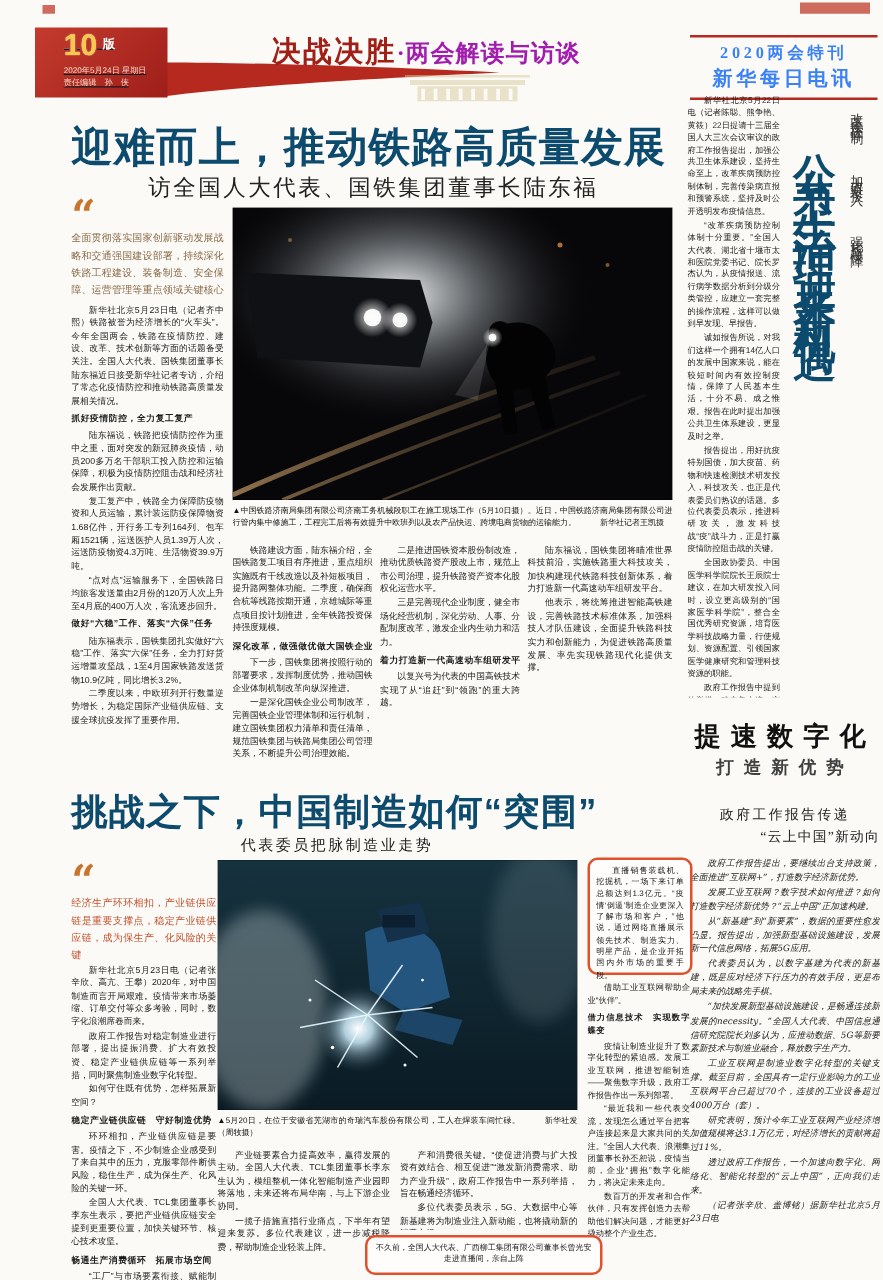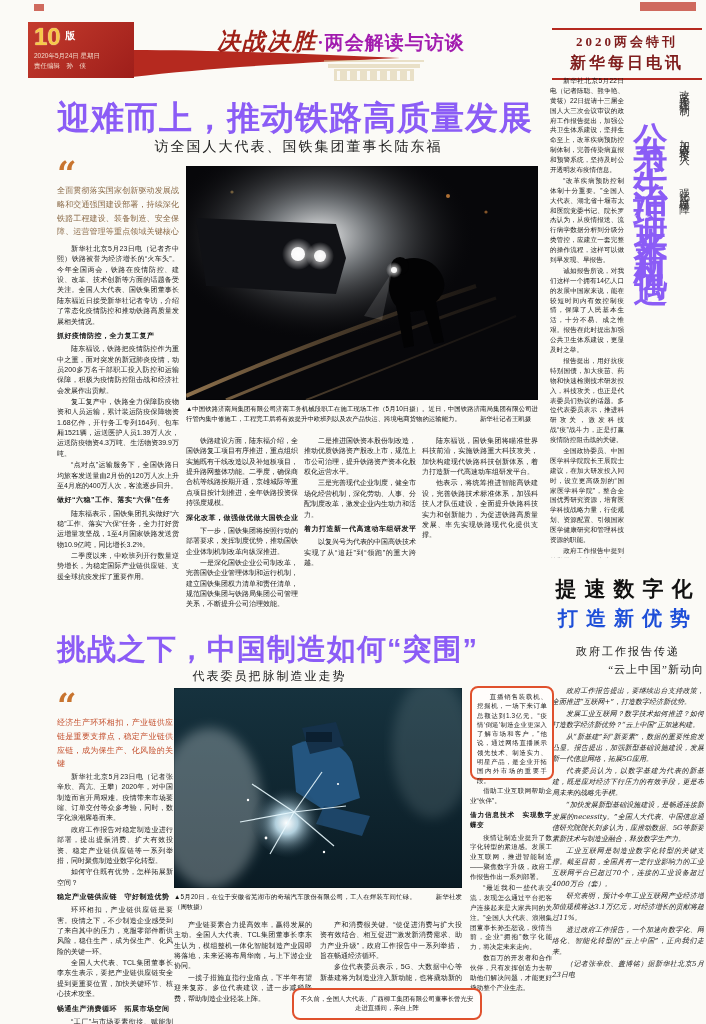--- a/index.html
+++ b/index.html
@@ -8,30 +8,30 @@
   .page { position:relative; width:706px; height:1024px; overflow:hidden; }
   .abs { position:absolute; }
   .col { position:absolute; overflow:hidden; }
   .col p { margin:0 0 1px; text-indent:2em; text-align:justify; }
   .bt7 p, p.bt7 { font-size:7px; line-height:1.48; }
   .bt65 p, p.bt65 { font-size:6.6px; line-height:1.5; }
   .sub { font-weight:bold; font-size:7.6px; text-align:center; text-indent:0 !important; margin:4px 0 3px !important; letter-spacing:0.5px; white-space:nowrap; overflow:hidden; }
   .kai { font-family:"DejaVu Serif","Liberation Serif",serif; font-style:italic; }
   .kai p { font-size:7px; line-height:1.58; }
   .vert { writing-mode:vertical-rl; text-orientation:upright; }
-  .headline { font-weight:900; color:#8b5cf6; letter-spacing:1px; white-space:nowrap; }
+  .headline { font-weight:900; color:#0c4a6e; letter-spacing:1px; white-space:nowrap; }
   .deck { color:#222; letter-spacing:2px; text-align:center; white-space:nowrap; }
   .quote-mark { font-family:"DejaVu Serif",serif; font-weight:bold; color:#c8742f; font-size:34px; line-height:1; }
   .quote-text { font-size:8px; line-height:1.72; text-align:justify; }
   .caption { font-size:6.4px; line-height:1.5; text-align:justify; color:#111; }
   .redbox { border:2.5px solid #e0512d; border-radius:8px; background:#fffdfb; padding:4px 5px; }
   .redbox p { margin:0; font-size:6.4px; line-height:1.45; text-align:justify; text-indent:2em; }
   .banner-block { background:linear-gradient(135deg,#c43b2d,#9e1e1a); }
   .rule-red { background:#b5291f; }
-  .masthead-right { color:#7f1d1d; font-family:"Liberation Serif",serif; font-weight:bold; text-align:center; }
+  .masthead-right { color:#3b82f6; font-family:"Liberation Serif",serif; font-weight:bold; text-align:center; }
   .regmark { background:#c0392b; opacity:.75; }
 </style>
 </head>
 <body>
 
 <div class="page">
 
   <div class="abs regmark" style="left:34px;top:4px;width:10px;height:7px;"></div>
   <div class="abs regmark" style="left:640px;top:2px;width:56px;height:9px;"></div>
 
@@ -47,41 +47,41 @@
         <rect x="329" y="51" width="3" height="9" fill="#fbfaf6"></rect>
           <rect x="339" y="51" width="3" height="9" fill="#fbfaf6"></rect>
         <rect x="349" y="51" width="3" height="9" fill="#fbfaf6"></rect>
           <rect x="359" y="51" width="3" height="9" fill="#fbfaf6"></rect>
         <rect x="369" y="51" width="3" height="9" fill="#fbfaf6"></rect>
           <rect x="379" y="51" width="3" height="9" fill="#fbfaf6"></rect>
         <rect x="296" y="40" width="100" height="2"></rect>
       </g>
     </svg>
 
-    <div class="abs banner-block" style="left:0;top:2px;width:106px;height:56px;padding:3px 6px;">
+    <div class="abs banner-block" style="left:0;top:2px;width:106px;height:56px;padding:3px 23px;text-decoration:underline;">
       <span style="color:#f7c948;font-size:24px;font-weight:900;line-height:1;text-shadow:0 0 1px #fff;vertical-align:top;">10</span>
       <span style="color:#fff;font-size:10px;font-weight:bold;">版</span>
       <div style="color:#f2d9c9;font-size:6.5px;margin-top:3px;white-space:nowrap;">2020年5月24日 星期日</div>
       <div style="color:#f2d9c9;font-size:6.5px;margin-top:1px;">责任编辑　孙　侠</div>
     </div>
 
     <div class="abs" style="left:148px;top:6px;width:330px;text-align:center;white-space:nowrap;">
-      <span style="font-family:'Liberation Serif',serif;font-weight:900;font-style:italic;font-size:23px;color:#a02018;letter-spacing:2px;">决战决胜</span><span style="font-family:'Liberation Serif',serif;font-weight:900;font-size:19px;color:#a21caf;letter-spacing:1px;">·两会解读与访谈</span>
+      <span style="font-family:'Liberation Serif',serif;font-weight:900;font-size:23px;color:#a02018;letter-spacing:2px;">决战决胜</span><span style="font-family:'Liberation Serif',serif;font-weight:900;font-size:19px;color:#a21caf;letter-spacing:1px;">·两会解读与访谈</span>
     </div>
   </div>
 
   <div class="abs" style="left:552px;top:28px;width:150px;">
     <div class="rule-red" style="height:1.5px;"></div>
     <div class="masthead-right" style="font-size:13px;letter-spacing:3px;margin-top:3px;">2020两会特刊</div>
     <div class="masthead-right" style="font-size:16px;letter-spacing:3px;margin-top:2px;">新华每日电讯</div>
     <div class="rule-red" style="height:2.5px;margin-top:4px;"></div>
   </div>
 
   <div class="abs headline" style="left:57px;top:96px;font-size:33px;">迎难而上，推动铁路高质量发展</div>
-  <div class="abs deck" style="left:57px;top:138px;width:483px;font-size:14px;">访全国人大代表、国铁集团董事长陆东福</div>
+  <div class="abs deck" style="left:57px;top:138px;width:483px;font-size:18px;">访全国人大代表、国铁集团董事长陆东福</div>
 
   <div class="col" style="left:57px;top:156px;width:122px;height:82px;">
     <div class="quote-mark">“</div>
     <div class="quote-text" style="color:#8a6a48;margin-top:-6px;">全面贯彻落实国家创新驱动发展战略和交通强国建设部署，持续深化铁路工程建设、装备制造、安全保障、运营管理等重点领域关键核心技术自主创新</div>
   </div>
 
   <div class="col bt7" style="left:57px;top:244px;width:122px;height:414px;">
     <p>新华社北京5月23日电（记者齐中熙）铁路被誉为经济增长的“火车头”。今年全国两会，铁路在疫情防控、建设、改革、技术创新等方面的话题备受关注。全国人大代表、国铁集团董事长陆东福近日接受新华社记者专访，介绍了常态化疫情防控和推动铁路高质量发展相关情况。</p>
     <p class="sub">抓好疫情防控，全力复工复产</p>
     <p>陆东福说，铁路把疫情防控作为重中之重，面对突发的新冠肺炎疫情，动员200多万名干部职工投入防控和运输保障，积极为疫情防控阻击战和经济社会发展作出贡献。</p>
@@ -162,21 +162,21 @@
     <p>政府工作报告中提到的举措，建立集中统一高效的领导指挥体系，完善公共卫生重大风险研判、评估、决策、防控协同的应急响应机制。</p>
   </div>
   <div class="abs vert headline" style="left:628px;top:95px;height:560px;font-size:34px;letter-spacing:15px;">公共卫生治理迎来新机遇</div>
   <div class="abs vert" style="left:678px;top:82px;height:250px;font-size:10.5px;color:#333;letter-spacing:3px;">
     <span style="margin-inline-end:16px;">改革疾控体制</span>
     <span style="margin-inline-end:16px;">加大研发投入</span>
     <span>强化应急保障</span>
   </div>
 
   <div class="abs" style="left:552px;top:575px;width:152px;text-align:center;font-family:'Liberation Serif',serif;font-weight:900;font-size:21px;letter-spacing:8px;color:#111;white-space:nowrap;">提速数字化</div>
-  <div class="abs" style="left:552px;top:605px;width:152px;text-align:center;font-family:'Liberation Serif',serif;font-weight:900;font-size:20px;letter-spacing:8px;color:#1d4ed8;white-space:nowrap;">打造新优势</div>
+  <div class="abs" style="left:552px;top:605px;width:152px;text-align:center;font-family:'Liberation Serif',serif;font-weight:900;font-size:14px;letter-spacing:8px;color:#404040;white-space:nowrap;">打造新优势</div>
   <div class="abs" style="left:552px;top:644px;width:152px;text-align:center;font-family:'Liberation Serif',serif;font-size:11px;letter-spacing:2px;color:#222;">政府工作报告传递</div>
   <div class="abs" style="left:552px;top:662px;width:152px;text-align:right;font-family:'Liberation Serif',serif;font-size:11px;letter-spacing:1px;color:#222;">“云上中国”新动向</div>
   <div class="col kai" style="left:552px;top:686px;width:152px;height:334px;">
     <p>政府工作报告提出，要继续出台支持政策，全面推进“互联网+”，打造数字经济新优势。</p>
     <p>发展工业互联网？数字技术如何推进？如何打造数字经济新优势？“云上中国”正加速构建。</p>
     <p>从“新基建”到“新要素”，数据的重要性愈发凸显。报告提出，加强新型基础设施建设，发展新一代信息网络，拓展5G应用。</p>
     <p>代表委员认为，以数字基建为代表的新基建，既是应对经济下行压力的有效手段，更是布局未来的战略先手棋。</p>
     <p>“加快发展新型基础设施建设，是畅通连接新发展的necessity。”全国人大代表、中国信息通信研究院院长刘多认为，应推动数据、5G等新要素新技术与制造业融合，释放数字生产力。</p>
     <p>工业互联网是制造业数字化转型的关键支撑。截至目前，全国具有一定行业影响力的工业互联网平台已超过70个，连接的工业设备超过4000万台（套）。</p>
     <p>研究表明，预计今年工业互联网产业经济增加值规模将达3.1万亿元，对经济增长的贡献将超过11%。</p>

